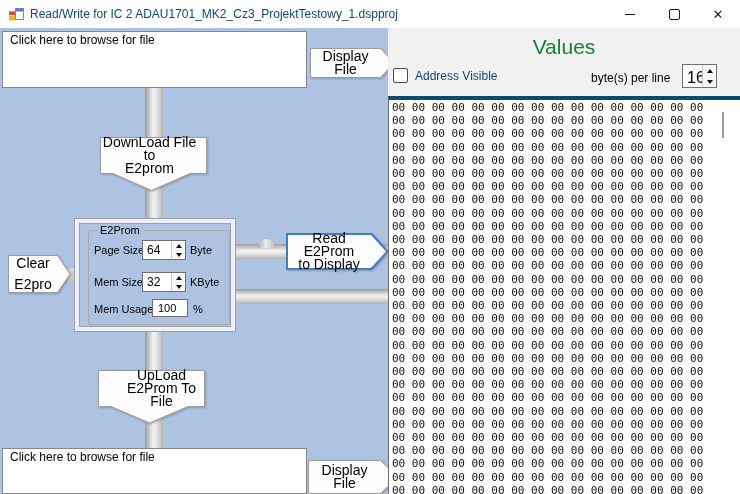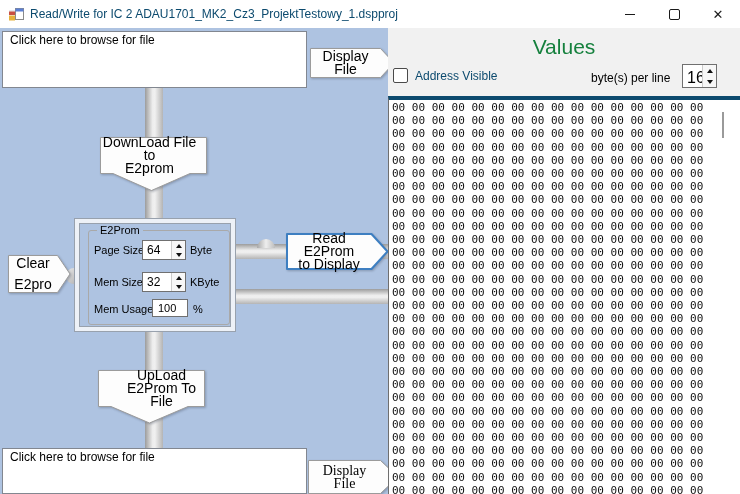--- a/index.html
+++ b/index.html
@@ -199,21 +199,21 @@
         <span>E2Prom To File</span>
       </div>
     </div>
 
     <div class="file-box" style="left:2px; top:420px; width:305px; height:46px;">Click here to browse for file</div>
 
     <div class="arrow-btn" style="left:308px; top:432px;">
       <svg width="91" height="34" viewBox="0 0 91 34">
         <path d="M0.5,0.5 H72.5 L90,17 L72.5,33.5 H0.5 Z" fill="#fdfdfd" stroke="#9b9b9b" stroke-width="1" stroke-linejoin="round"></path>
       </svg>
-      <div class="btn-label" style="left:0; top:0; right:18px; bottom:0;font-family:Liberation Serif, serif;">
+      <div class="btn-label" style="left:0; top:0; right:18px; bottom:0;">
         <span>Display</span>
         <span>File</span>
       </div>
     </div>
   </div>
 
   <div class="right-panel">
     <div class="values-title">Values</div>
 
     <div class="chk-row">

